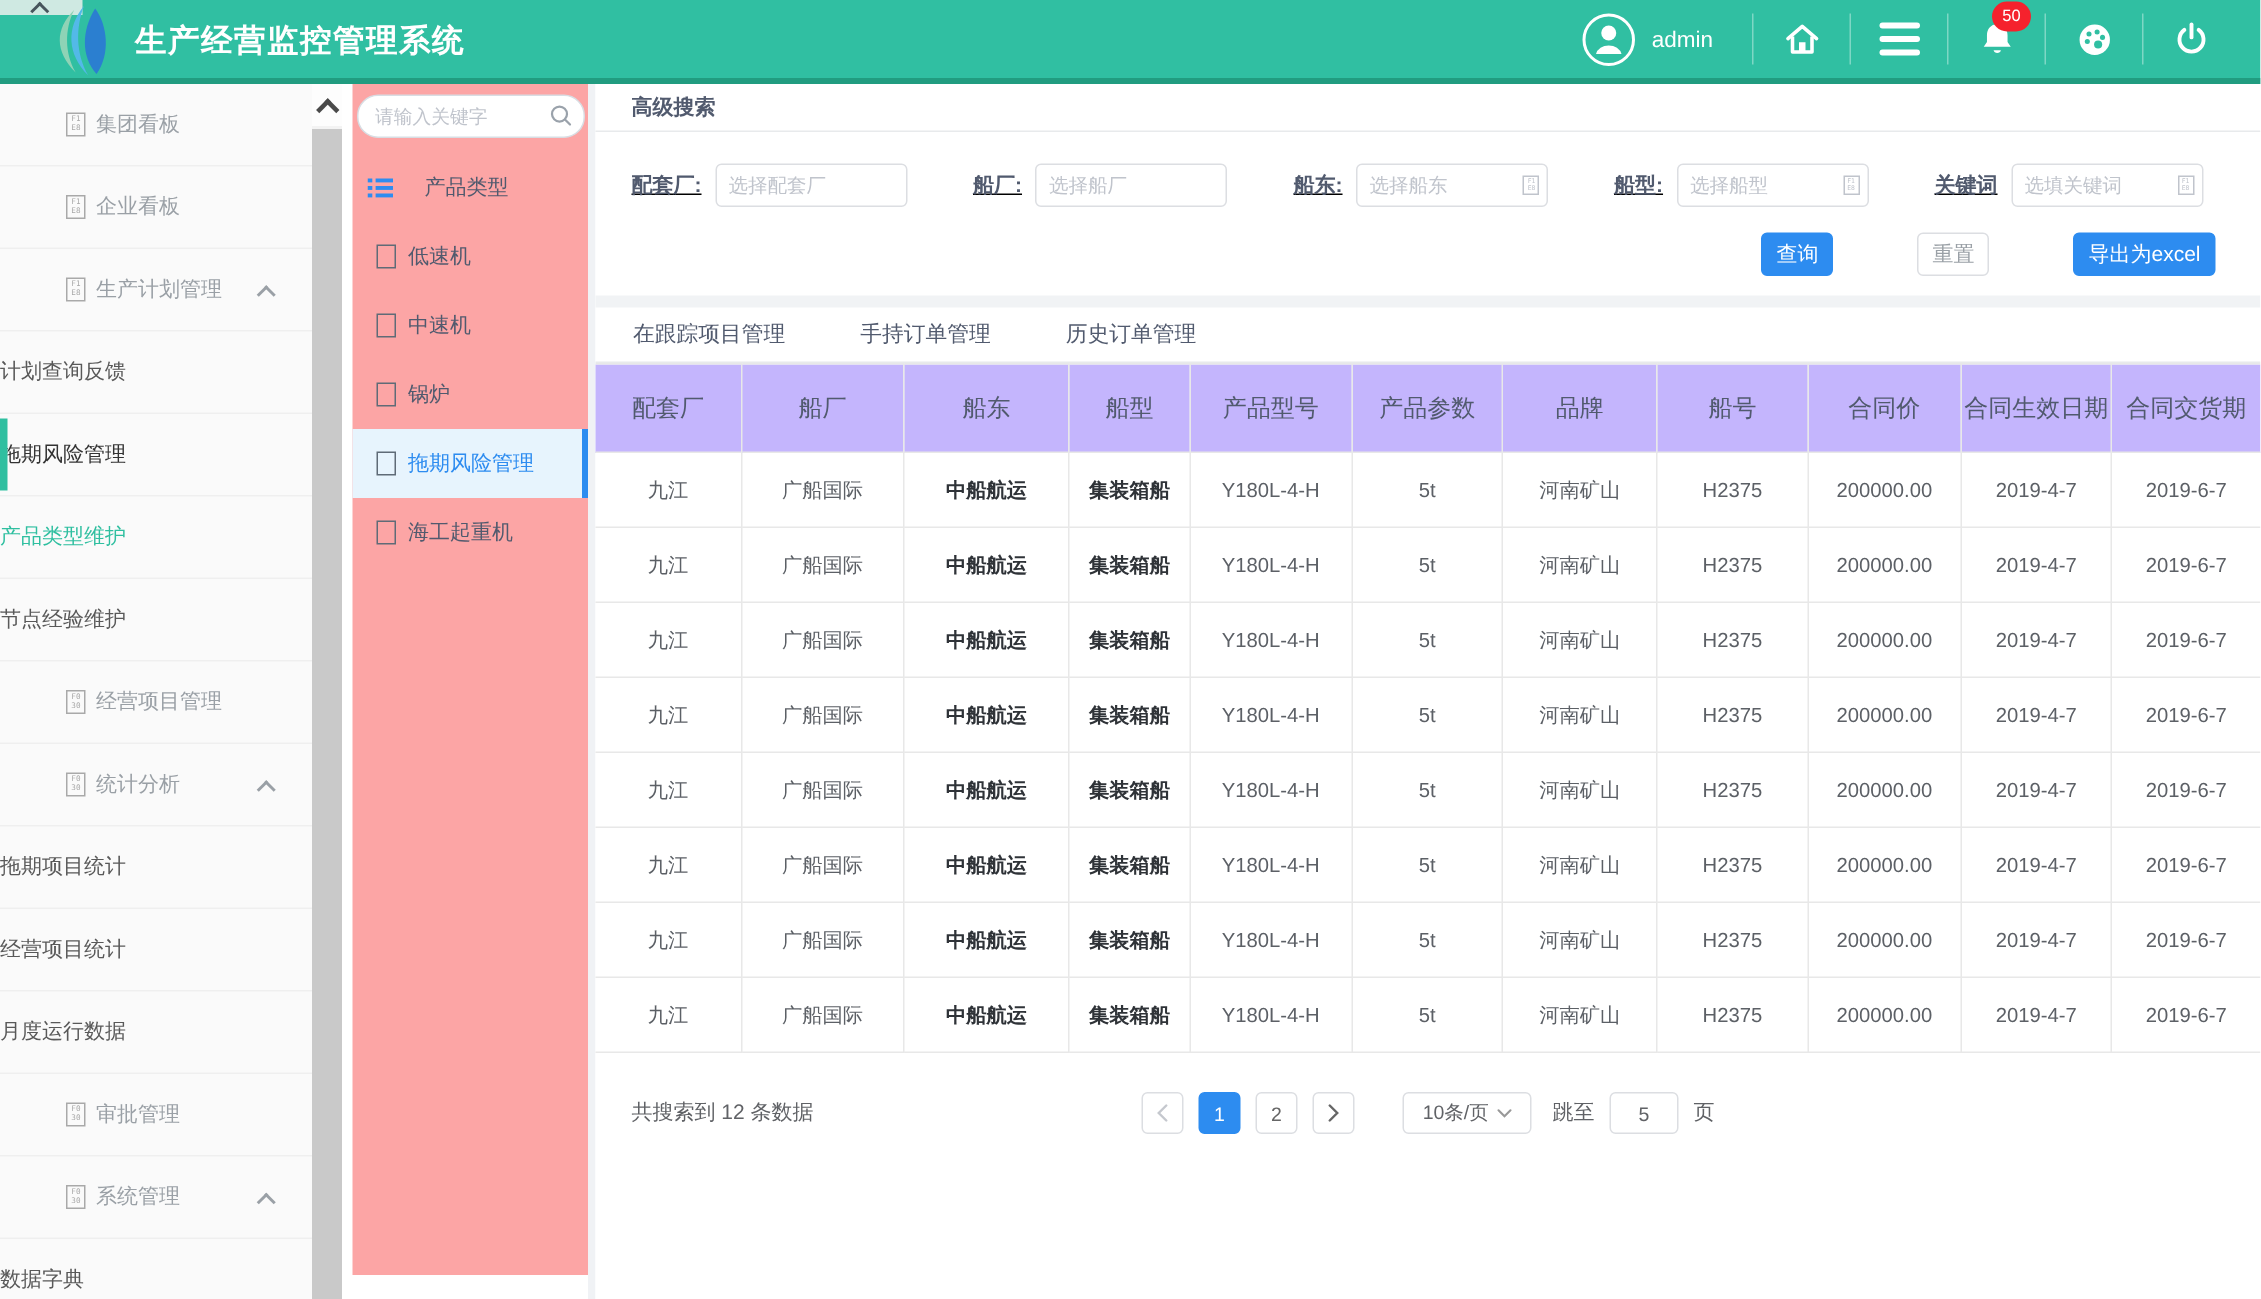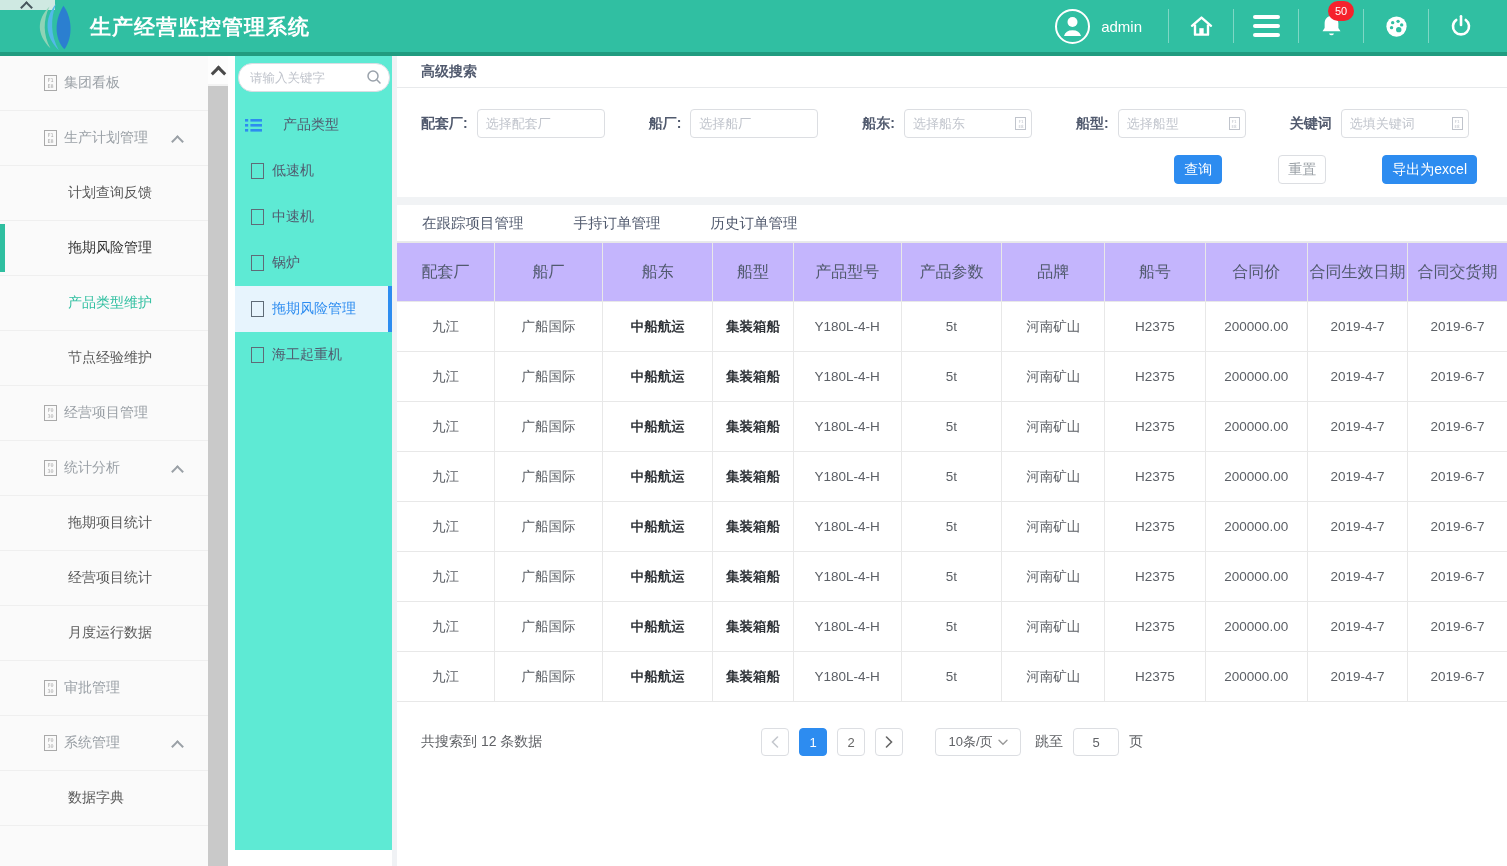--- a/index.html
+++ b/index.html
@@ -19,56 +19,56 @@
   .tb-sep{width:1px;height:34px;background:rgba(255,255,255,.38);}
   .tb-ico{width:64px;display:flex;justify-content:center;align-items:center;position:relative;cursor:pointer;}
   .badge{position:absolute;top:-11px;right:9px;min-width:20px;height:20px;border-radius:10px;background:#f5222d;
          color:#fff;font-size:11px;display:flex;align-items:center;justify-content:center;padding:0 3px;}
   .hamburger{display:flex;flex-direction:column;gap:5px;}
   .hamburger i{display:block;width:27px;height:4px;background:#fff;border-radius:2px;}
   
   .sidebar{position:absolute;left:0;top:56px;width:208px;bottom:0;background:#fafafa;overflow:hidden;}
   .sb-item{height:54px;border-bottom:1px solid #efefef;display:flex;align-items:center;position:relative;cursor:pointer;font-size:14px;}
   .sb-item.group{padding-left:44px;color:#9aa0a6;gap:7px;}
-  .sb-item.sub{padding-left:68px;color:#595959;}
+  .sb-item.sub{color:#595959;}
   .sb-item.sub.active{color:#2fbfa0;}
   .sb-item.sub.marker{color:#333;}
   .sb-item.sub.marker::before{content:'';position:absolute;left:0;top:3px;bottom:3px;width:5px;background:#2fbfa0;}
   .caret-up{position:absolute;right:26px;top:26px;width:7px;height:7px;border-left:2px solid #9aa0a6;
             border-top:2px solid #9aa0a6;transform:rotate(45deg);}
   .tofu{display:inline-flex;flex-direction:column;align-items:center;justify-content:center;
         border:1px solid #a9a9a9;width:13px;height:16px;box-sizing:border-box;flex:0 0 auto;}
   .tofu i{font-style:normal;font-size:6px;line-height:6px;transform:scale(.85);color:#a9a9a9;
           font-family:"DejaVu Sans Mono",monospace;}
   
   .scrollbar{position:absolute;left:208px;top:56px;width:20px;bottom:0;background:#f3f3f3;}
   .scroll-btn{height:28px;background:#fdfdfd;display:flex;align-items:center;justify-content:center;cursor:pointer;}
   .scroll-btn b{width:8px;height:8px;border-left:3px solid #4a4a4a;border-top:3px solid #4a4a4a;transform:rotate(45deg) translate(2px,2px);}
   .scroll-thumb{position:absolute;left:0;right:0;top:30px;bottom:0;background:#c9c9c9;cursor:pointer;}
   
-  .tree-panel{position:absolute;left:235px;top:56px;width:157px;bottom:16px;background:#5eead4;}
+  .tree-panel{position:absolute;left:235px;top:56px;width:157px;bottom:16px;background:#fca5a5;}
   .tree-search{margin:7px 2px 0 3px;height:27px;border:1px solid #d8dde3;border-radius:14px;position:relative;background:#fff;}
   .tree-search input{border:none;outline:none;background:transparent;width:100%;height:100%;box-sizing:border-box;
                      padding:0 28px 0 11px;font-size:12.5px;color:#666;font-family:inherit;}
   .tree-search input::placeholder{color:#c0c4cc;}
   .tree-search .mag{position:absolute;right:7px;top:5px;}
   .tree{margin-top:10px;}
   .tree-row{height:46px;display:flex;align-items:center;position:relative;font-size:14px;color:#515a6e;cursor:pointer;}
   .tree-row.root{padding-left:10px;gap:21px;}
   .tree-row.child{padding-left:16px;gap:8px;}
   .tree-row .box{width:13px;height:16px;border:1px solid #5f6b77;box-sizing:border-box;flex:0 0 auto;}
   .tree-row.selected{background:#e7f4fd;}
   .tree-row.selected .lbl{color:#2d8cf0;}
   .tree-row.selected::after{content:'';position:absolute;right:0;top:0;bottom:0;width:4px;background:#2d8cf0;}
   .v-divider{position:absolute;left:392px;top:56px;width:5px;bottom:0;background:#f0f2f5;}
   
   .main{position:absolute;left:397px;top:56px;right:0;bottom:0;background:#fff;}
   .adv-header{height:31px;line-height:31px;padding-left:24px;font-size:14px;font-weight:bold;color:#515a6e;
               border-bottom:1px solid #e8eaec;}
-  .filters{display:flex;align-items:flex-end;padding:21px 0 0 24px;}
+  .filters{display:flex;align-items:flex-end;padding:21px 0 0 24px;text-decoration:underline;}
   .field{display:flex;align-items:center;margin-right:44px;}
   .field .flabel{font-size:14px;font-weight:bold;color:#515a6e;margin-right:9px;white-space:nowrap;}
   .inp{position:relative;}
   .inp input{width:128px;height:29px;border:1px solid #dcdee2;border-radius:4px;box-sizing:border-box;
              padding:0 8px;font-size:13px;color:#515a6e;outline:none;font-family:inherit;background:#fff;}
   .inp input::placeholder{color:#c0c4cc;}
   .inp .tofu{position:absolute;right:6px;top:8px;width:11px;height:13px;border-color:#c0c4cc;}
   .inp .tofu i{color:#c0c4cc;font-size:5px;line-height:5px;}
   .btn-row{display:flex;justify-content:flex-end;align-items:center;gap:56px;padding:17px 30px 13px 0;}
   .btn{height:27px;line-height:27px;padding:0 9px;border-radius:4px;font-size:14px;cursor:pointer;border:1px solid transparent;}
@@ -173,20 +173,27 @@
         <i>F1</i>
         <i>E8</i>
       </span>
       <span class="lbl">集团看板</span>
     </div>
     <div class="sb-item group">
       <span class="tofu">
         <i>F1</i>
         <i>E8</i>
       </span>
+      <span class="lbl">企业看板</span>
+    </div>
+    <div class="sb-item group">
+      <span class="tofu">
+        <i>F1</i>
+        <i>E8</i>
+      </span>
       <span class="lbl">生产计划管理</span>
       <span class="caret-up"></span>
     </div>
     <div class="sb-item sub">
       <span class="lbl">计划查询反馈</span>
     </div>
     <div class="sb-item sub marker">
       <span class="lbl">拖期风险管理</span>
     </div>
     <div class="sb-item sub active">

